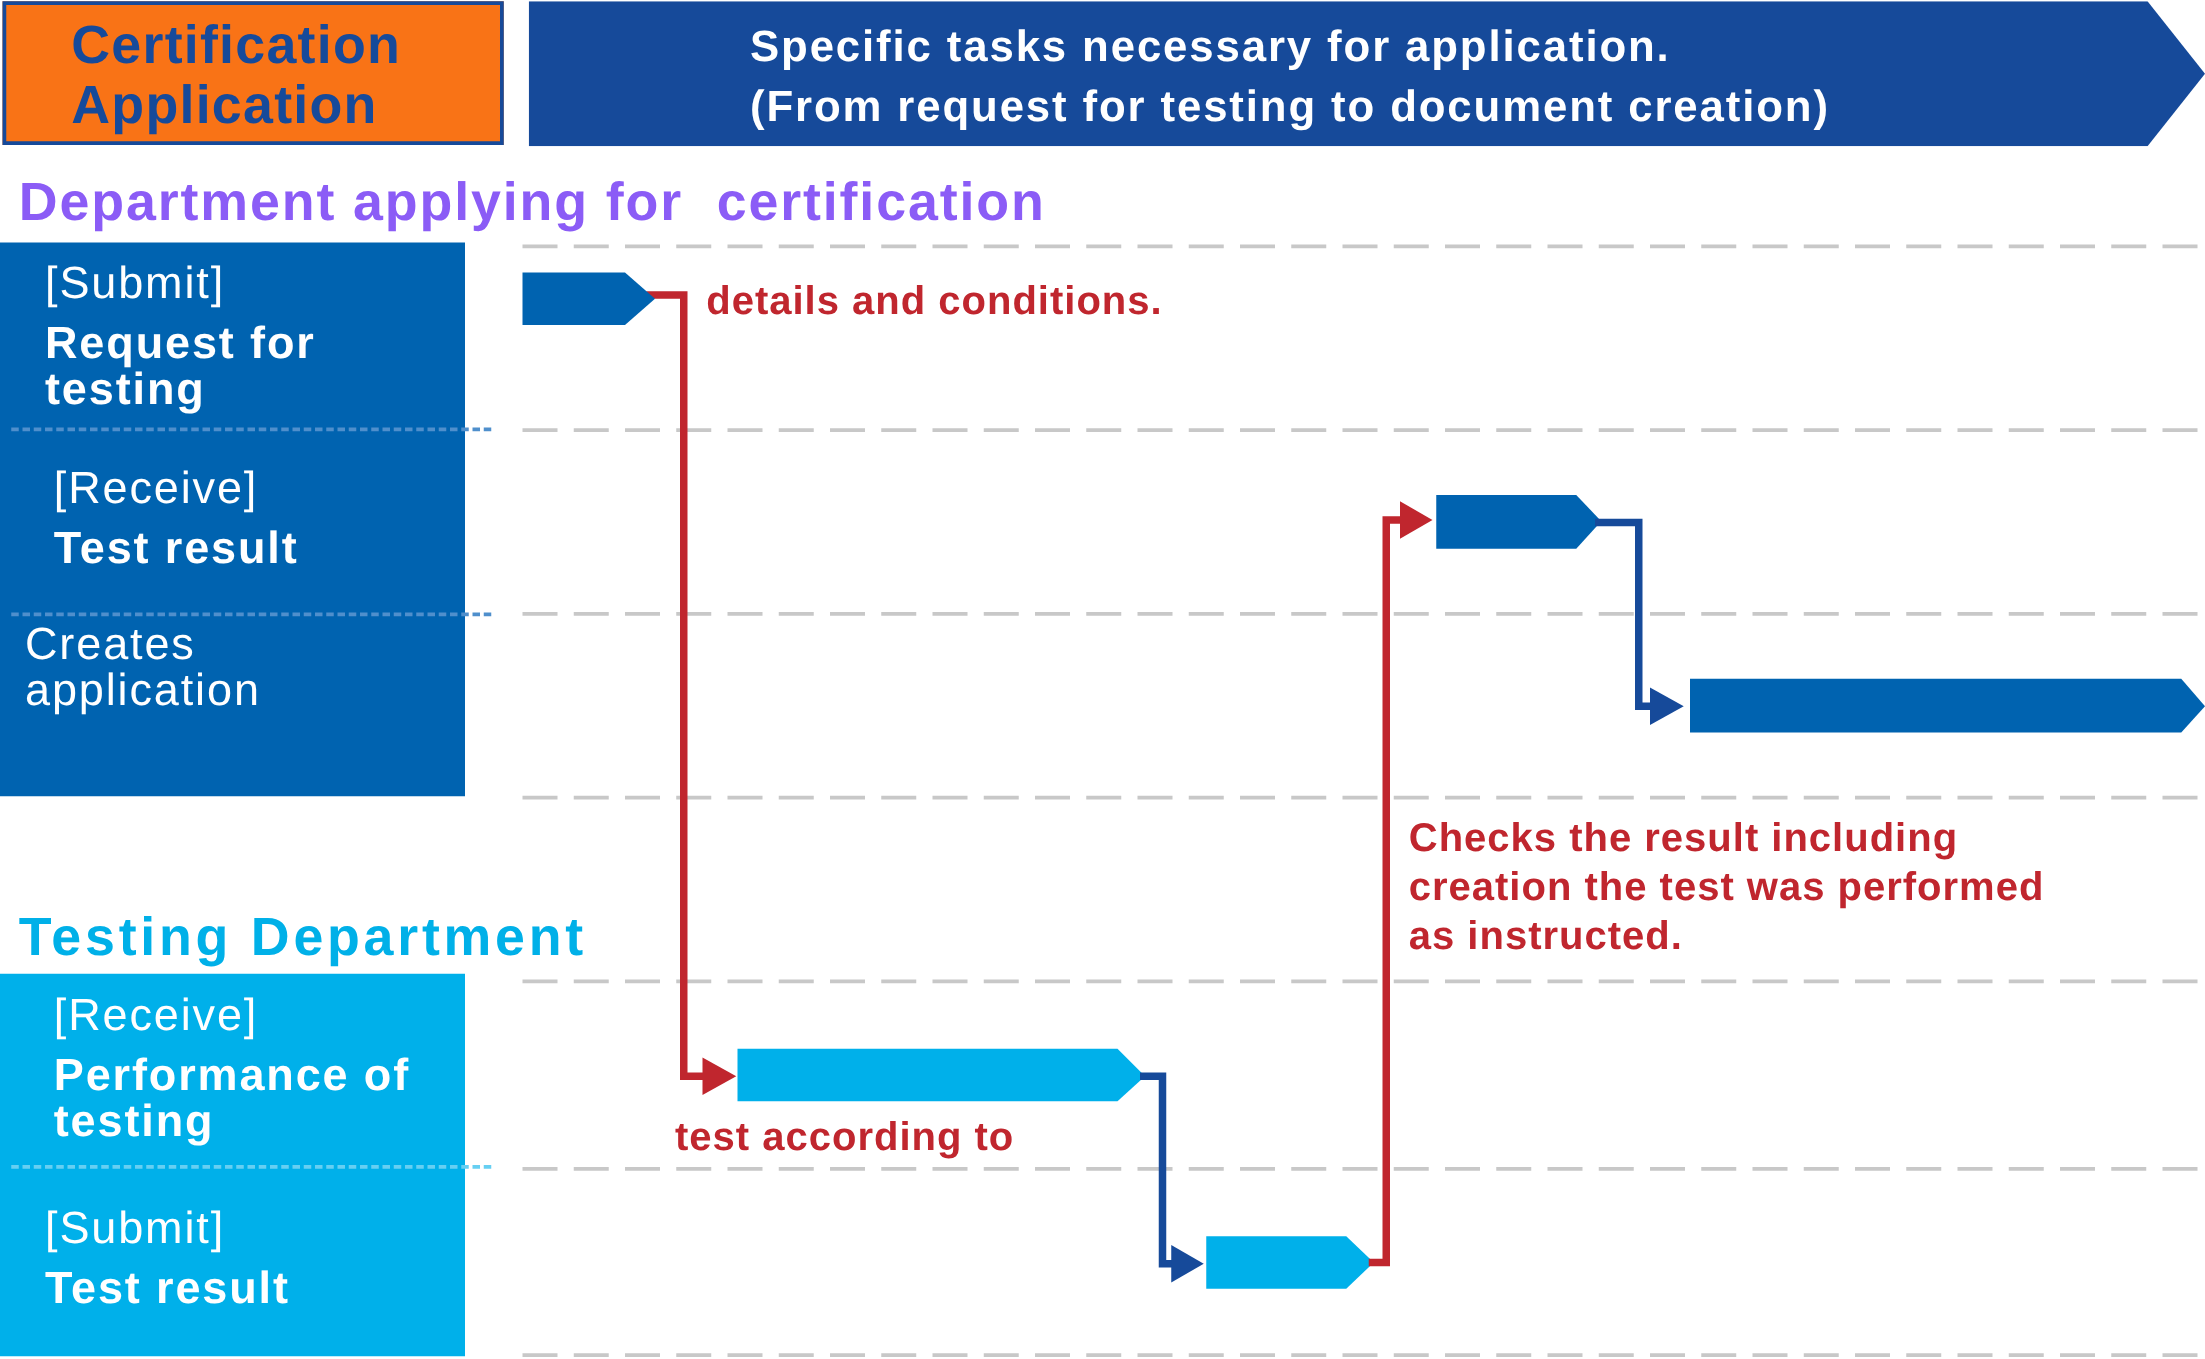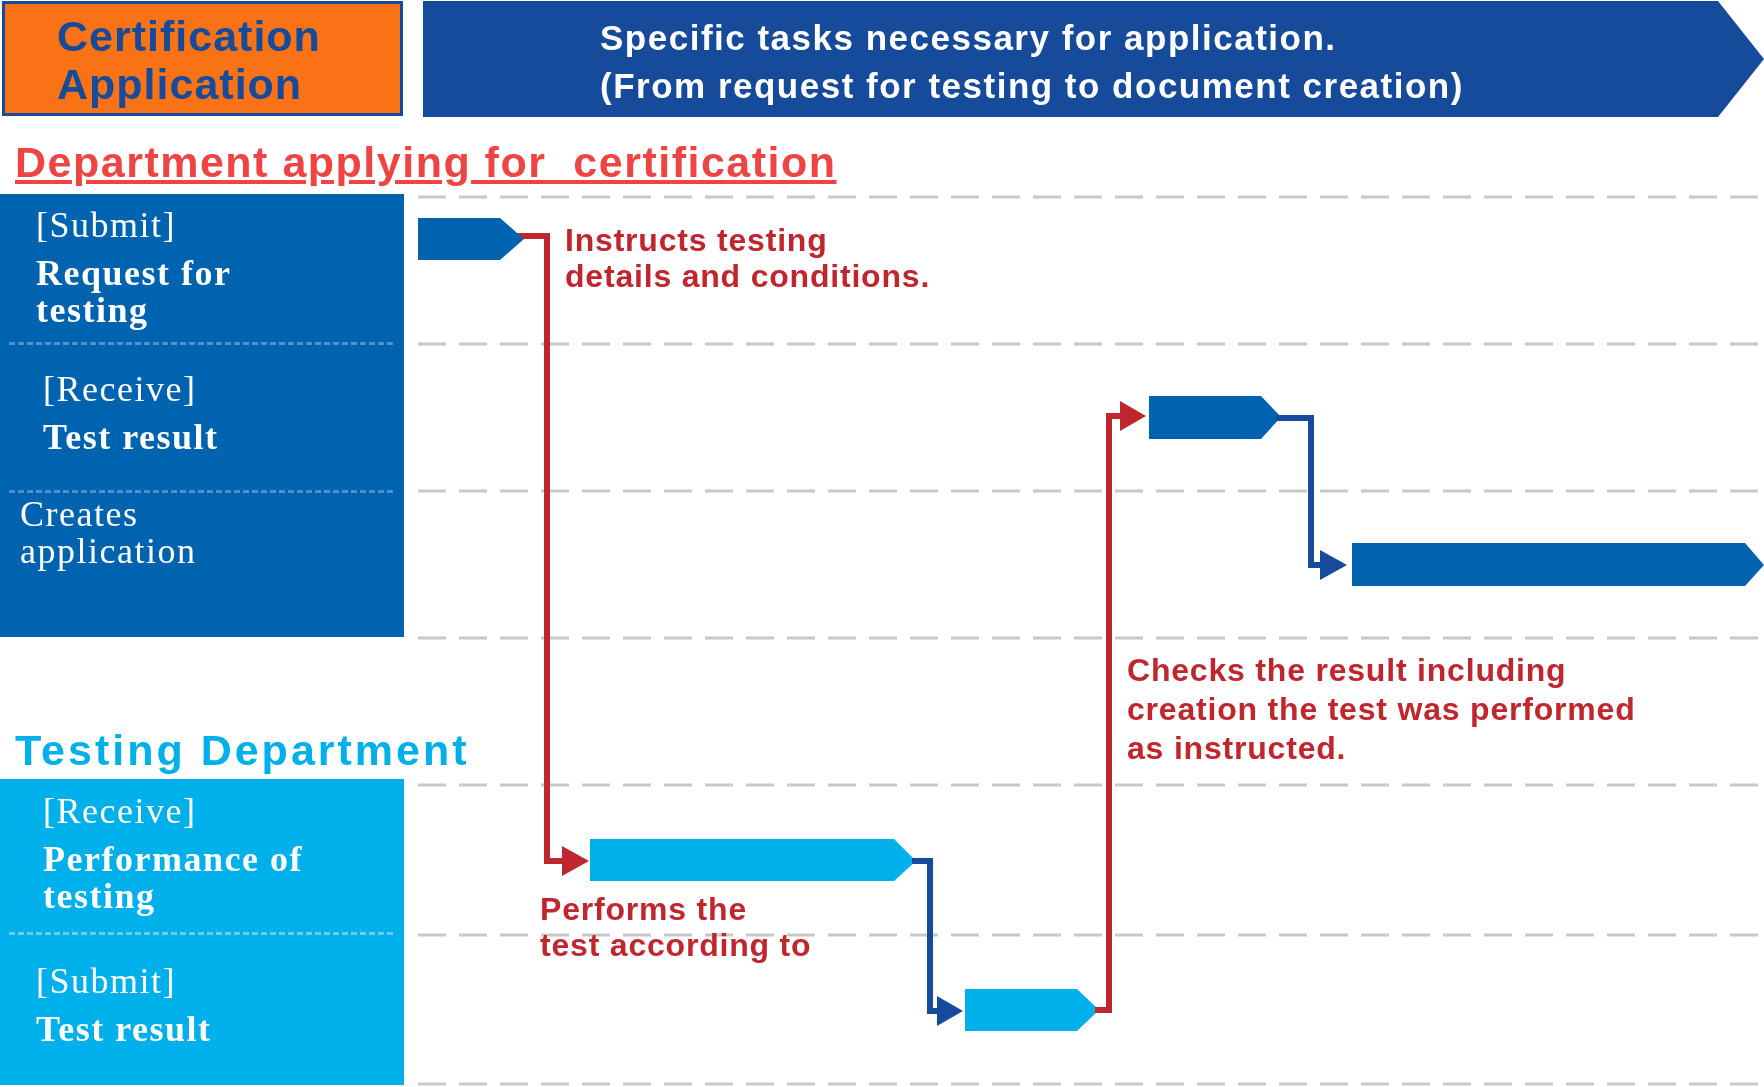--- a/index.html
+++ b/index.html
@@ -15,24 +15,24 @@
       color: #164a9a; font-size: 43px; font-weight: 700; letter-spacing: 1px;
       line-height: 48px; padding: 8px 0 0 52px;
     }
     .header-arrow { left: 423px; top: 1px; width: 1341px; height: 116px; }
     .header-text {
       left: 600px; top: 14px; width: 1100px;
       color: #ffffff; font-size: 35px; font-weight: 700; letter-spacing: 1.5px; line-height: 48px;
     }
 
     .section-title { font-size: 43px; font-weight: 700; letter-spacing: 1.5px; line-height: 48px; }
-    .title-applying { left: 15px; top: 138px; color: #ef4444; text-decoration: underline; }
+    .title-applying { left: 15px; top: 138px; color: #8b5cf6; }
     .title-testing { left: 15px; top: 726px; color: #00b0e8; letter-spacing: 3px; }
 
-    .lane-panel { left: 0; width: 404px; font-family: Liberation Serif, serif; }
+    .lane-panel { left: 0; width: 372px; }
     .panel-applying { top: 194px; height: 443px; background: #0063b0; }
     .panel-testing { top: 779px; height: 306px; background: #00b0ea; }
 
     .lane-cell { position: absolute; left: 0; width: 404px; color: #ffffff; font-size: 36px; font-weight: 700; letter-spacing: 1.5px; line-height: 37px; }
     .lane-cell .tag { display: block; font-weight: 500; margin-bottom: 11px; }
     .lane-divider { position: absolute; left: 9px; width: 384px; height: 0; border-top: 3px dashed; }
     .div-dark { border-color: #4f8fcc; }
     .div-light { border-color: #66cff2; }
 
     .note { color: #c0262e; font-size: 32px; font-weight: 700; letter-spacing: 0.8px; line-height: 36px; }
@@ -117,24 +117,22 @@
 
   <polygon points="1149,396 1261,396 1281,417 1261,439 1149,439" fill="#0063b0"></polygon>
 
   <polyline points="1276,418 1311,418 1311,565 1331,565" fill="none" stroke="#164a9a" stroke-width="6"></polyline>
   <polygon points="1320,550 1347,565 1320,580" fill="#164a9a"></polygon>
 
   <polygon points="1352,543 1745,543 1764,565 1745,586 1352,586" fill="#0063b0"></polygon>
 </svg>
 
 <div class="abs note" style="left:565px; top:222px;">
-  <div>Instructs testing</div>
   <div>details and conditions.</div>
 </div>
 <div class="abs note" style="left:540px; top:891px;">
-  <div>Performs the</div>
   <div>test according to</div>
 </div>
 <div class="abs note" style="left:1127px; top:651px; line-height:39px;">
   <div>Checks the result including</div>
   <div>creation the test was performed</div>
   <div>as instructed.</div>
 </div>
 
 </body></html>

